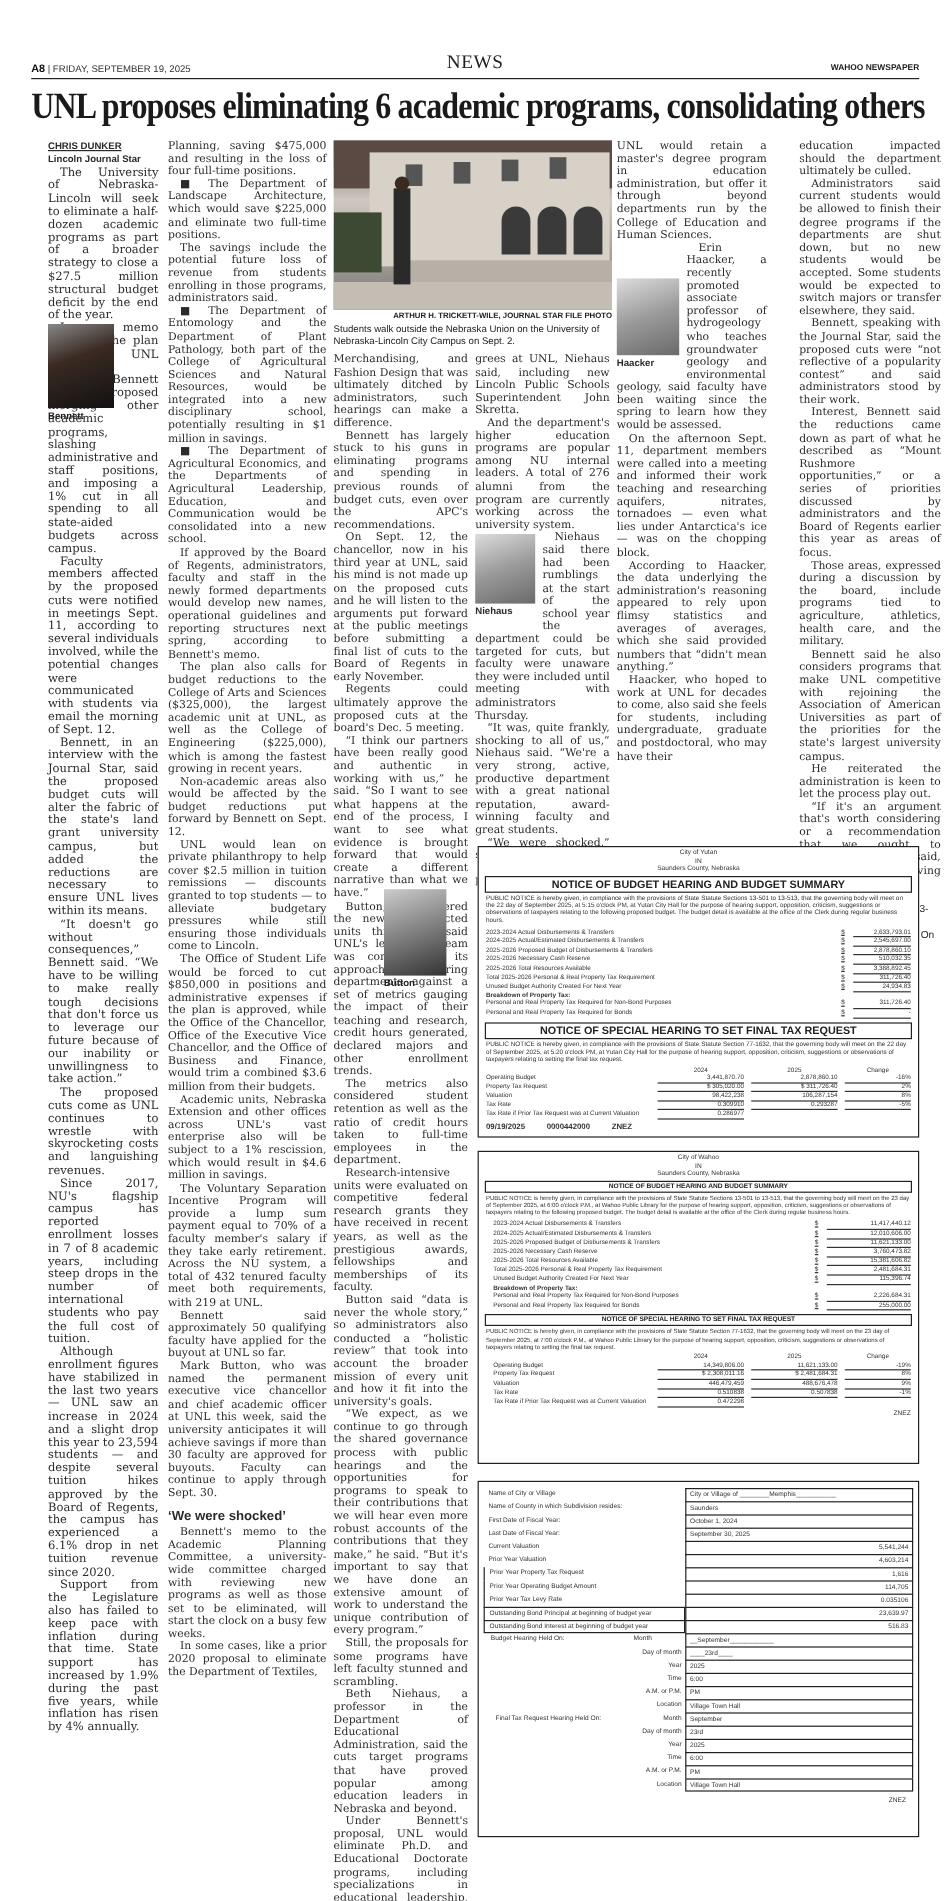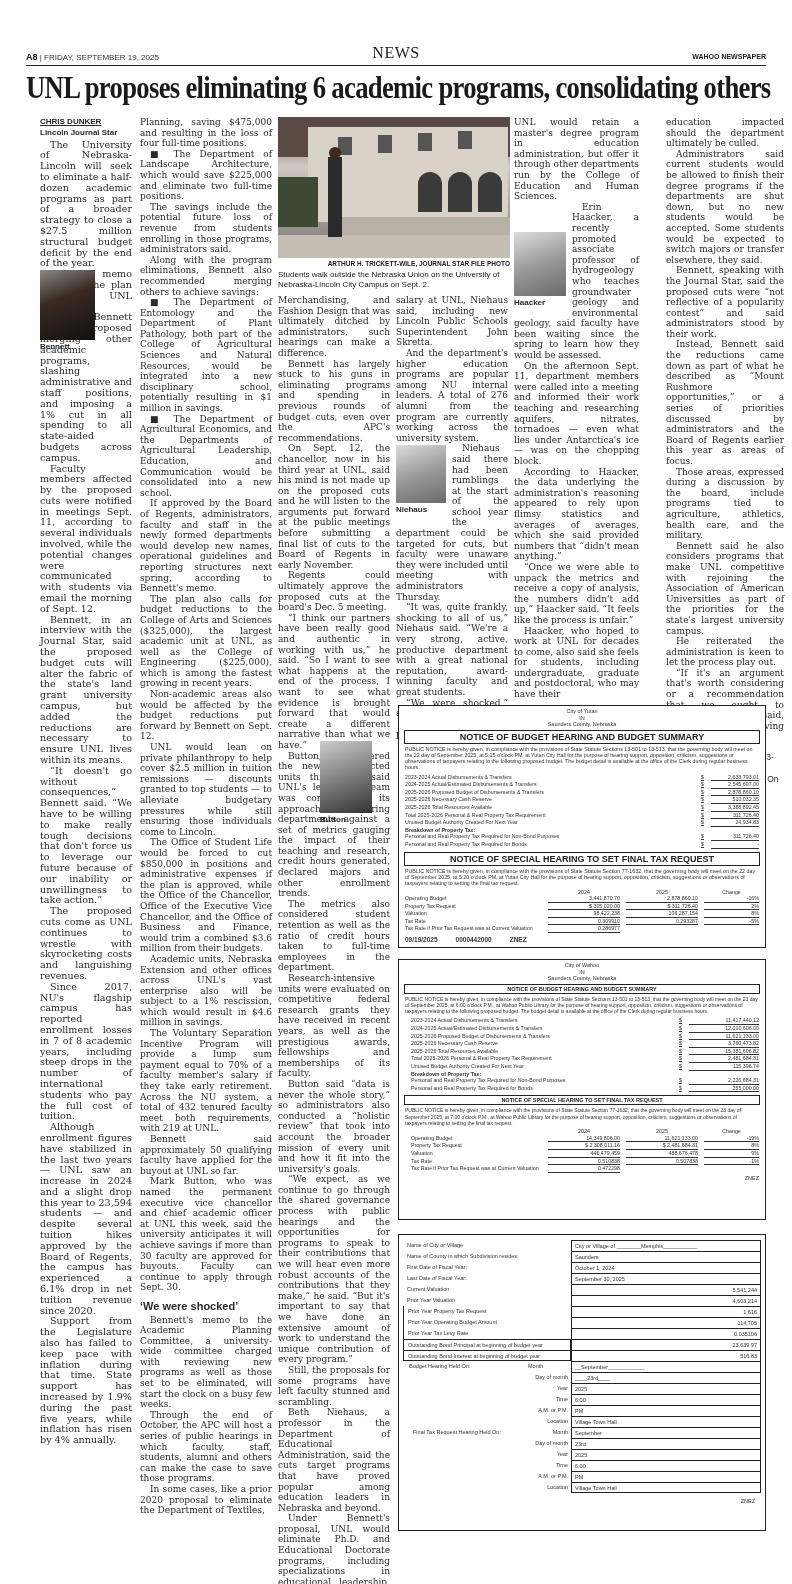--- a/index.html
+++ b/index.html
@@ -72,35 +72,33 @@
   <p>Since 2017, NU's flagship campus has reported enrollment losses in 7 of 8 academic years, including steep drops in the number of international students who pay the full cost of tuition.</p>
   <p>Although enrollment figures have stabilized in the last two years — UNL saw an increase in 2024 and a slight drop this year to 23,594 students — and despite several tuition hikes approved by the Board of Regents, the campus has experienced a 6.1% drop in net tuition revenue since 2020.</p>
   <p>Support from the Legislature also has failed to keep pace with inflation during that time. State support has increased by 1.9% during the past five years, while inflation has risen by 4% annually.</p>
 
 </div>
 
 <div class="col" style="left:140px; top:117px; width:132px; font-size:9px; line-height:10.6px;">
   <p style="text-indent:0">Planning, saving $475,000 and resulting in the loss of four full-time positions.</p>
   <p>■ The Department of Landscape Architecture, which would save $225,000 and eliminate two full-time positions.</p>
   <p>The savings include the potential future loss of revenue from students enrolling in those programs, administrators said.</p>
-  <p>Along with the program eliminations, Bennett also recommended merging others to achieve savings:</p>
   <p>■ The Department of Entomology and the Department of Plant Pathology, both part of the College of Agricultural Sciences and Natural Resources, would be integrated into a new disciplinary school, potentially resulting in $1 million in savings.</p>
   <p>■ The Department of Agricultural Economics, and the Departments of Agricultural Leadership, Education, and Communication would be consolidated into a new school.</p>
   <p>If approved by the Board of Regents, administrators, faculty and staff in the newly formed departments would develop new names, operational guidelines and reporting structures next spring, according to Bennett's memo.</p>
   <p>The plan also calls for budget reductions to the College of Arts and Sciences ($325,000), the largest academic unit at UNL, as well as the College of Engineering ($225,000), which is among the fastest growing in recent years.</p>
   <p>Non-academic areas also would be affected by the budget reductions put forward by Bennett on Sept. 12.</p>
   <p>UNL would lean on private philanthropy to help cover $2.5 million in tuition remissions — discounts granted to top students — to alleviate budgetary pressures while still ensuring those individuals come to Lincoln.</p>
   <p>The Office of Student Life would be forced to cut $850,000 in positions and administrative expenses if the plan is approved, while the Office of the Chancellor, Office of the Executive Vice Chancellor, and the Office of Business and Finance, would trim a combined $3.6 million from their budgets.</p>
   <p>Academic units, Nebraska Extension and other offices across UNL's vast enterprise also will be subject to a 1% rescission, which would result in $4.6 million in savings.</p>
   <p>The Voluntary Separation Incentive Program will provide a lump sum payment equal to 70% of a faculty member's salary if they take early retirement. Across the NU system, a total of 432 tenured faculty meet both requirements, with 219 at UNL.</p>
   <p>Bennett said approximately 50 qualifying faculty have applied for the buyout at UNL so far.</p>
   <p>Mark Button, who was named the permanent executive vice chancellor and chief academic officer at UNL this week, said the university anticipates it will achieve savings if more than 30 faculty are approved for buyouts. Faculty can continue to apply through Sept. 30.</p>
   <h3 class="subhead">‘We were shocked’</h3>
   <p>Bennett's memo to the Academic Planning Committee, a university-wide committee charged with reviewing new programs as well as those set to be eliminated, will start the clock on a busy few weeks.</p>
-  <p>Through the end of October, the APC will host a series of public hearings in which faculty, staff, students, alumni and others can make the case to save those programs.</p>
   <p>In some cases, like a prior 2020 proposal to eliminate the Department of Textiles,</p>
 </div>
 
 <div class="photo">
   <svg width="232" height="141">
     <rect x="0" y="0" width="232" height="40" fill="#5b4a44"></rect>
     <rect x="30" y="10" width="200" height="95" fill="#d8d1c7"></rect>
     <rect x="60" y="20" width="14" height="18" fill="#555"></rect>
       <rect x="100" y="18" width="14" height="18" fill="#555"></rect>
       <rect x="140" y="16" width="14" height="18" fill="#555"></rect>
@@ -129,50 +127,49 @@
   <p>Research-intensive units were evaluated on competitive federal research grants they have received in recent years, as well as the prestigious awards, fellowships and memberships of its faculty.</p>
   <p>Button said “data is never the whole story,” so administrators also conducted a “holistic review” that took into account the broader mission of every unit and how it fit into the university's goals.</p>
   <p>“We expect, as we continue to go through the shared governance process with public hearings and the opportunities for programs to speak to their contributions that we will hear even more robust accounts of the contributions that they make,” he said. “But it's important to say that we have done an extensive amount of work to understand the unique contribution of every program.”</p>
   <p>Still, the proposals for some programs have left faculty stunned and scrambling.</p>
   <p>Beth Niehaus, a professor in the Department of Educational Administration, said the cuts target programs that have proved popular among education leaders in Nebraska and beyond.</p>
   <p>Under Bennett's proposal, UNL would eliminate Ph.D. and Educational Doctorate programs, including specializations in educational leadership, higher education and a graduate certificate in community college leadership.</p>
 
 </div>
 
 <div class="col" style="left:396px; top:295px; width:112px; font-size:9px; line-height:10.6px;">
-  <p style="text-indent:0">salary at UNL, Niehaus said, including new Lincoln Public Schools Superintendent John Skretta.</p>
+  <p style="text-indent:0">grees at UNL, Niehaus said, including new Lincoln Public Schools Superintendent John Skretta.</p>
   <p>And the department's higher education programs are popular among NU internal leaders. A total of 276 alumni from the program are currently working across the university system.</p>
   <div class="mug light">
     <div class="ph" style="width:50px; height:58px;"></div>
     <div class="cap">Niehaus</div>
   </div>
   <p>Niehaus said there had been rumblings at the start of the school year the department could be targeted for cuts, but faculty were unaware they were included until meeting with administrators Thursday.</p>
   <p>“It was, quite frankly, shocking to all of us,” Niehaus said. “We're a very strong, active, productive department with a great national reputation, award-winning faculty and great students.</p>
   <p>“We were shocked,” she added.</p>
   <p>Under Bennett's proposal,</p>
 </div>
 
 <div class="col" style="left:514px; top:117px; width:125px; font-size:9px; line-height:10.6px;">
-  <p style="text-indent:0">UNL would retain a master's degree program in education administration, but offer it through other departments run by the College of Education and Human Sciences.</p>
+  <p style="text-indent:0">UNL would retain a master's degree program in education administration, but offer it through beyond departments run by the College of Education and Human Sciences.</p>
   <div class="mug light" style="margin-top:30px;">
     <div class="ph" style="width:52px; height:64px;"></div>
     <div class="cap">Haacker</div>
   </div>
   <p>Erin Haacker, a recently promoted associate professor of hydrogeology who teaches groundwater geology and environmental geology, said faculty have been waiting since the spring to learn how they would be assessed.</p>
   <p>On the afternoon Sept. 11, department members were called into a meeting and informed their work teaching and researching aquifers, nitrates, tornadoes — even what lies under Antarctica's ice — was on the chopping block.</p>
   <p>According to Haacker, the data underlying the administration's reasoning appeared to rely upon flimsy statistics and averages of averages, which she said provided numbers that “didn't mean anything.”</p>
-  <p>“Once we were able to unpack the metrics and receive a copy of analysis, the numbers didn't add up,” Haacker said. “It feels like the process is unfair.”</p>
   <p>Haacker, who hoped to work at UNL for decades to come, also said she feels for students, including undergraduate, graduate and postdoctoral, who may have their</p>
 </div>
 
 <div class="col" style="left:666px; top:117px; width:118px; font-size:9px; line-height:10.6px;">
   <p style="text-indent:0">education impacted should the department ultimately be culled.</p>
   <p>Administrators said current students would be allowed to finish their degree programs if the departments are shut down, but no new students would be accepted. Some students would be expected to switch majors or transfer elsewhere, they said.</p>
   <p>Bennett, speaking with the Journal Star, said the proposed cuts were “not reflective of a popularity contest” and said administrators stood by their work.</p>
-  <p>Instead, Bennett said the reductions came down as part of what he described as “Mount Rushmore opportunities,” or a series of priorities discussed by administrators and the Board of Regents earlier this year as areas of focus.</p>
+  <p>Interest, Bennett said the reductions came down as part of what he described as “Mount Rushmore opportunities,” or a series of priorities discussed by administrators and the Board of Regents earlier this year as areas of focus.</p>
   <p>Those areas, expressed during a discussion by the board, include programs tied to agriculture, athletics, health care, and the military.</p>
   <p>Bennett said he also considers programs that make UNL competitive with rejoining the Association of American Universities as part of the priorities for the state's largest university campus.</p>
   <p>He reiterated the administration is keen to let the process play out.</p>
   <p>“If it's an argument that's worth considering or a recommendation that we ought to implement,” Bennet said, “then I'm open to having that conversation.”</p>
   <p class="tagline">Reach the writer at 402-473-7120 or cdunker@journalstar.com. On Bluesky @chrisdunker.bsky.social</p>
 </div>
 
 <div class="mug" style="position:absolute; left:40px; top:270px; margin:0;">
   <div class="ph"></div>
   <div class="cap">Bennett</div>

